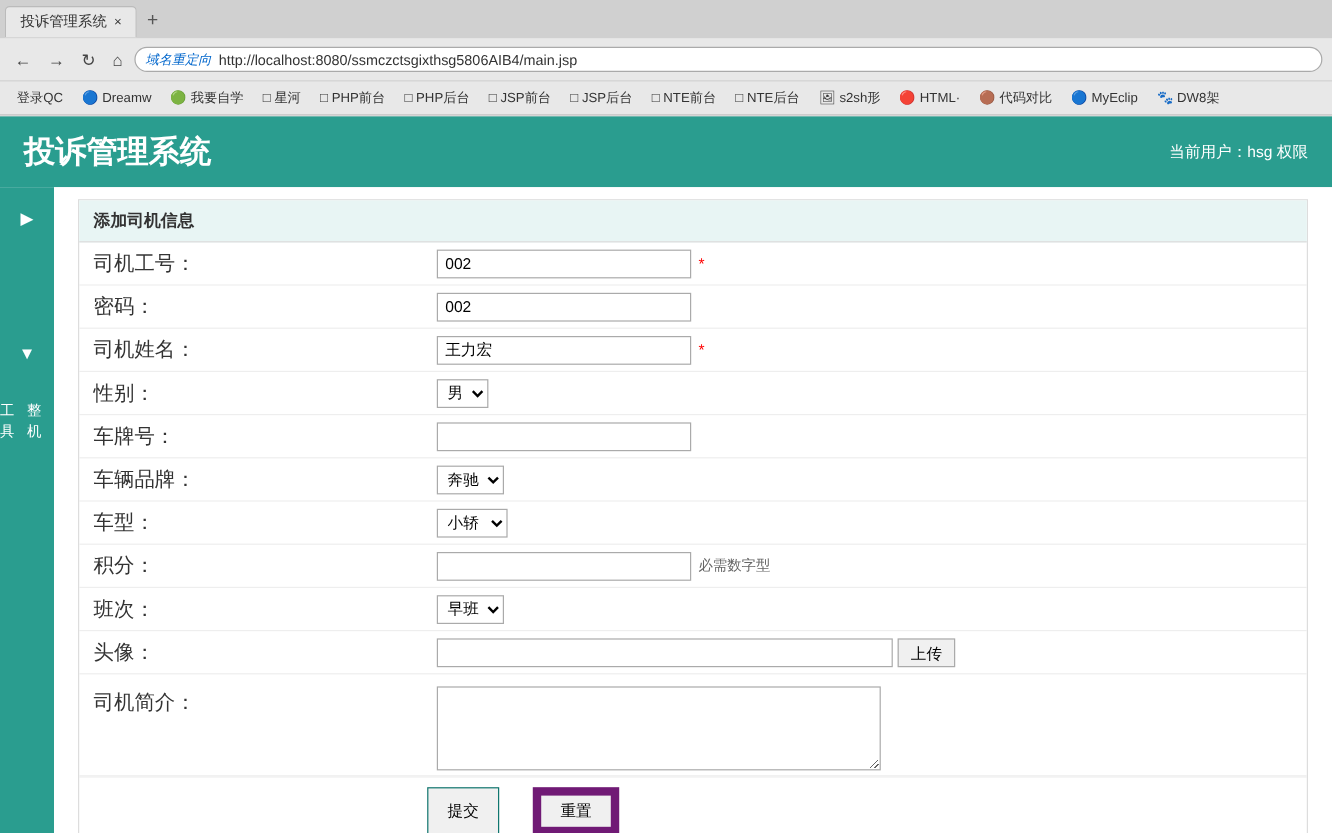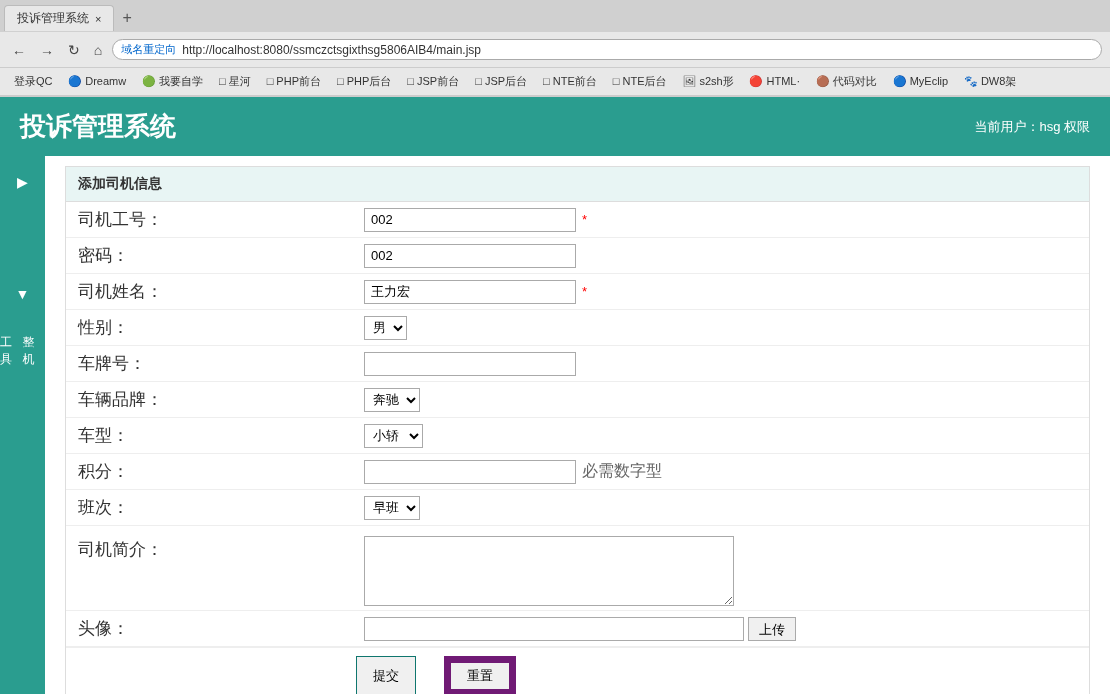--- a/index.html
+++ b/index.html
@@ -8,21 +8,21 @@
     
     .browser-chrome { background: #e8e8e8; border-bottom: 1px solid #ccc; }
     .browser-tabs { display: flex; align-items: center; background: #d0d0d0; padding: 4px 4px 0 4px; height: 32px; }
     .browser-tab { background: #e8e8e8; border: 1px solid #bbb; border-bottom: none; border-radius: 4px 4px 0 0; padding: 4px 12px; font-size: 12px; display: flex; align-items: center; gap: 6px; }
     .browser-tab span { color: #333; }
     .tab-close { color: #666; cursor: pointer; font-size: 11px; }
     .tab-new { background: none; border: none; padding: 4px 8px; font-size: 16px; color: #555; cursor: pointer; }
     .browser-toolbar { display: flex; align-items: center; padding: 4px 8px; gap: 6px; background: #e8e8e8; border-bottom: 1px solid #ccc; height: 36px; }
     .nav-btn { background: none; border: none; cursor: pointer; font-size: 14px; color: #444; padding: 2px 4px; }
     .address-bar-container { display: flex; align-items: center; background: white; border: 1px solid #aaa; border-radius: 12px; flex: 1; padding: 2px 8px; }
-    .address-label { font-size: 11px; color: #0066cc; margin-right: 6px; white-space: nowrap; }
+    .address-label { font-size: 11px; color: #0066cc; margin-right: 6px; white-space: nowrap; font-style: italic; }
     .address-bar { border: none; outline: none; flex: 1; font-size: 12px; color: #333; }
     .browser-bookmarks { display: flex; align-items: center; padding: 2px 8px; gap: 4px; background: #e8e8e8; border-bottom: 1px solid #ccc; height: 28px; overflow: hidden; }
     .bookmark-item { font-size: 11px; color: #333; padding: 2px 6px; white-space: nowrap; cursor: pointer; display: flex; align-items: center; gap: 2px; }
 
     
     .page-wrapper { display: flex; flex-direction: column; min-height: calc(694px - 96px); }
 
     
     .page-header { background: #2a9d8f; padding: 12px 20px; display: flex; align-items: center; justify-content: space-between; }
     .page-title { color: white; font-size: 26px; font-weight: bold; }
@@ -41,21 +41,21 @@
     
     .form-section { border: 1px solid #ddd; background: white; }
     .form-section-title { background: #e8f5f4; padding: 8px 12px; font-weight: bold; color: #333; border-bottom: 1px solid #ddd; font-size: 14px; }
     .form-row { display: flex; align-items: center; border-bottom: 1px solid #eee; min-height: 36px; }
     .form-label { width: 290px; padding: 6px 12px; color: #333; font-size: 17px; flex-shrink: 0; }
     .form-field { flex: 1; padding: 4px 8px; display: flex; align-items: center; gap: 6px; }
     .form-input { border: 1px solid #aaa; padding: 3px 6px; font-size: 13px; height: 24px; }
     .form-input-md { width: 212px; }
     .form-select { border: 1px solid #aaa; padding: 2px 4px; font-size: 13px; height: 24px; background: white; }
     .required-star { color: red; font-size: 13px; }
-    .hint-text { color: #666; font-size: 16px; }
+    .hint-text { color: #666; font-size: 12px; }
 
     .file-input-row { display: flex; align-items: center; gap: 4px; }
     .file-path-input { width: 380px; border: 1px solid #aaa; padding: 3px 6px; font-size: 13px; height: 24px; }
     .upload-btn { background: #f0f0f0; border: 1px solid #aaa; padding: 3px 10px; cursor: pointer; font-size: 13px; height: 24px; }
 
     .textarea-field { width: 370px; height: 70px; border: 1px solid #aaa; padding: 4px; font-size: 13px; resize: vertical; }
 
     .form-buttons { padding: 8px 12px 8px 290px; display: flex; gap: 8px; border-top: 1px solid #eee; }
     .btn-submit { background: #f0f0f0; border: 1px solid #0f766e; padding: 4px 16px; cursor: pointer; font-size: 13px; }
     .btn-reset { background: #f0f0f0; border: 7px solid #701a75; padding: 4px 16px; cursor: pointer; font-size: 13px; margin-left: 20px; }
@@ -206,37 +206,37 @@
           <div class="form-label">班次：</div>
           <div class="form-field">
             <select class="form-select">
               <option>早班</option>
               <option>中班</option>
               <option>晚班</option>
             </select>
           </div>
         </div>
 
-        <div class="form-row" style="align-items: flex-start; padding-top: 6px;">
-          <div class="form-label">司机简介：</div>
-          <div class="form-field">
-            <textarea class="textarea-field" style=""></textarea>
-          </div>
-        </div>
-
         <div class="form-row">
           <div class="form-label">头像：</div>
           <div class="form-field">
             <div class="file-input-row">
               <input class="file-path-input" type="text" style="">
               <button class="upload-btn">上传</button>
             </div>
           </div>
         </div>
 
+        <div class="form-row" style="align-items: flex-start; padding-top: 6px;">
+          <div class="form-label">司机简介：</div>
+          <div class="form-field">
+            <textarea class="textarea-field" style=""></textarea>
+          </div>
+        </div>
+
         <div class="form-buttons">
           <button class="btn-submit">提交</button>
           <button class="btn-reset">重置</button>
         </div>
       </div>
     </div>
   </div>
 </div>
 
 </body></html>

